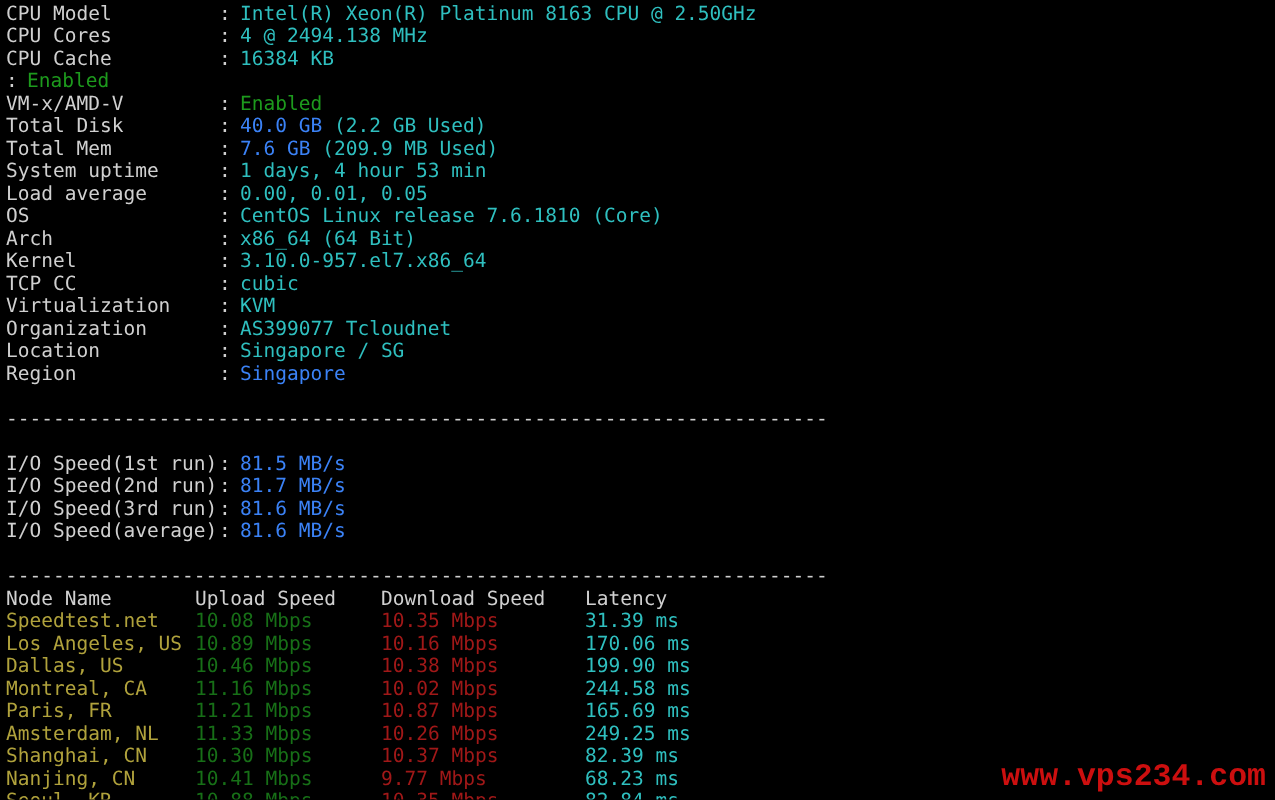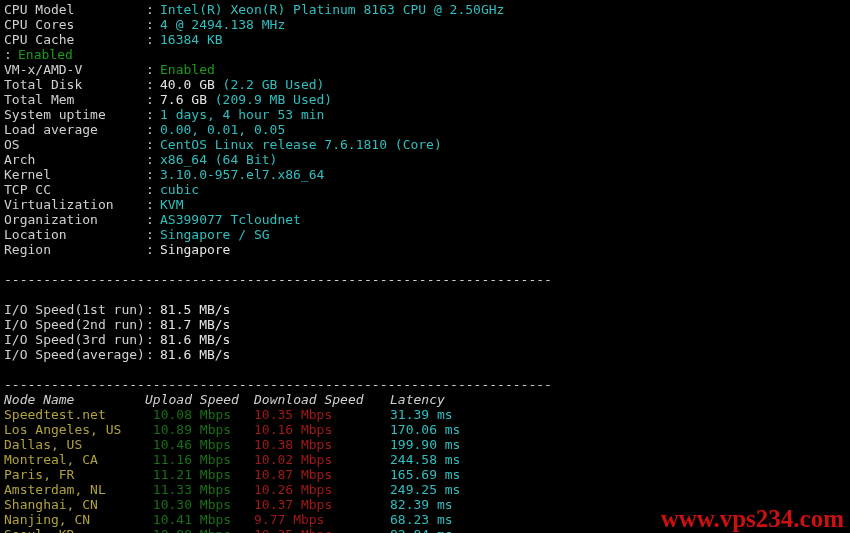--- a/index.html
+++ b/index.html
@@ -36,48 +36,48 @@
   .colon {
     width: 14px;
     flex: 0 0 14px;
     color: #d0d0d0;
     white-space: pre;
   }
   .val { white-space: pre; text-align: right; }
 
   .c-cyan   { color: #2fbfbf; }
   .c-green  { color: #1d9a1d; }
-  .c-yellow { color: #e5e5e5; }
+  .c-yellow { color: #3b82f6; }
   .c-red    { color: #a01818; }
   .c-dgreen { color: #176f17; }
   .c-olive  { color: #b0a23c; }
 
   .divider {
     color: #cfcfcf;
     white-space: pre;
     height: 15px;
     overflow: hidden;
     letter-spacing: 0px;
   }
   .spacer { height: 15px; }
 
   .tbl-row { display: flex; height: 15px; align-items: flex-start; }
   .col-node { width: 126px; flex: 0 0 126px; white-space: pre; }
-  .col-up   { width: 124px; flex: 0 0 124px; white-space: pre; text-align: center; }
+  .col-up   { width: 124px; flex: 0 0 124px; white-space: pre; }
   .col-down { width: 136px; flex: 0 0 136px; white-space: pre; }
   .col-lat  { width: 120px; flex: 0 0 120px; white-space: pre; }
-  .hdr { color: #d0d0d0; font-style: italic; }
+  .hdr { color: #d0d0d0; }
 
   .watermark {
     position: absolute;
     right: 6px;
     bottom: 2px;
     color: #cc0f0f;
-    font-family: Liberation Serif, serif;
-    font-size: 25px;
+    font-family: Liberation Mono, monospace;
+    font-size: 21px;
     font-weight: bold;
     letter-spacing: 0px;
     line-height: 24px;
   }
 </style>
 </head>
 <body>
 
 <div class="term">
 

